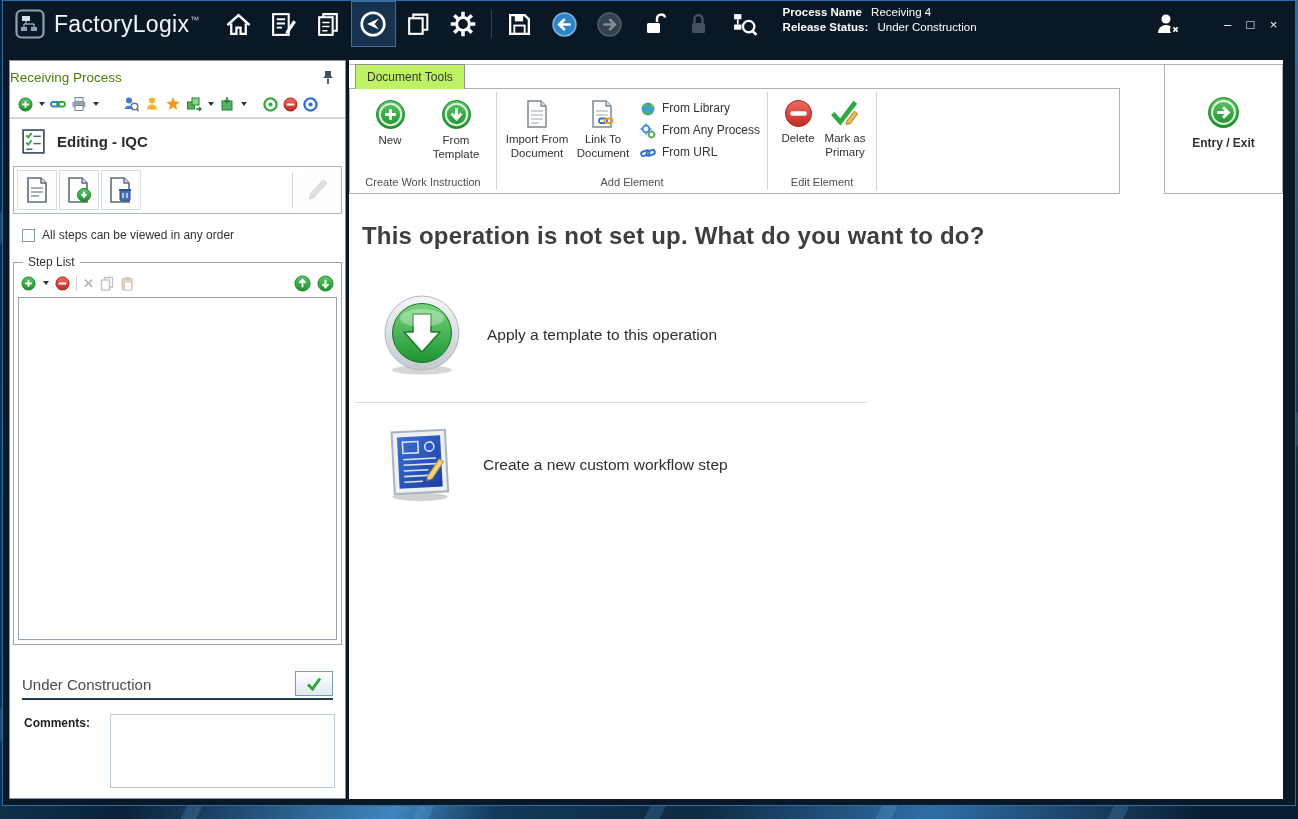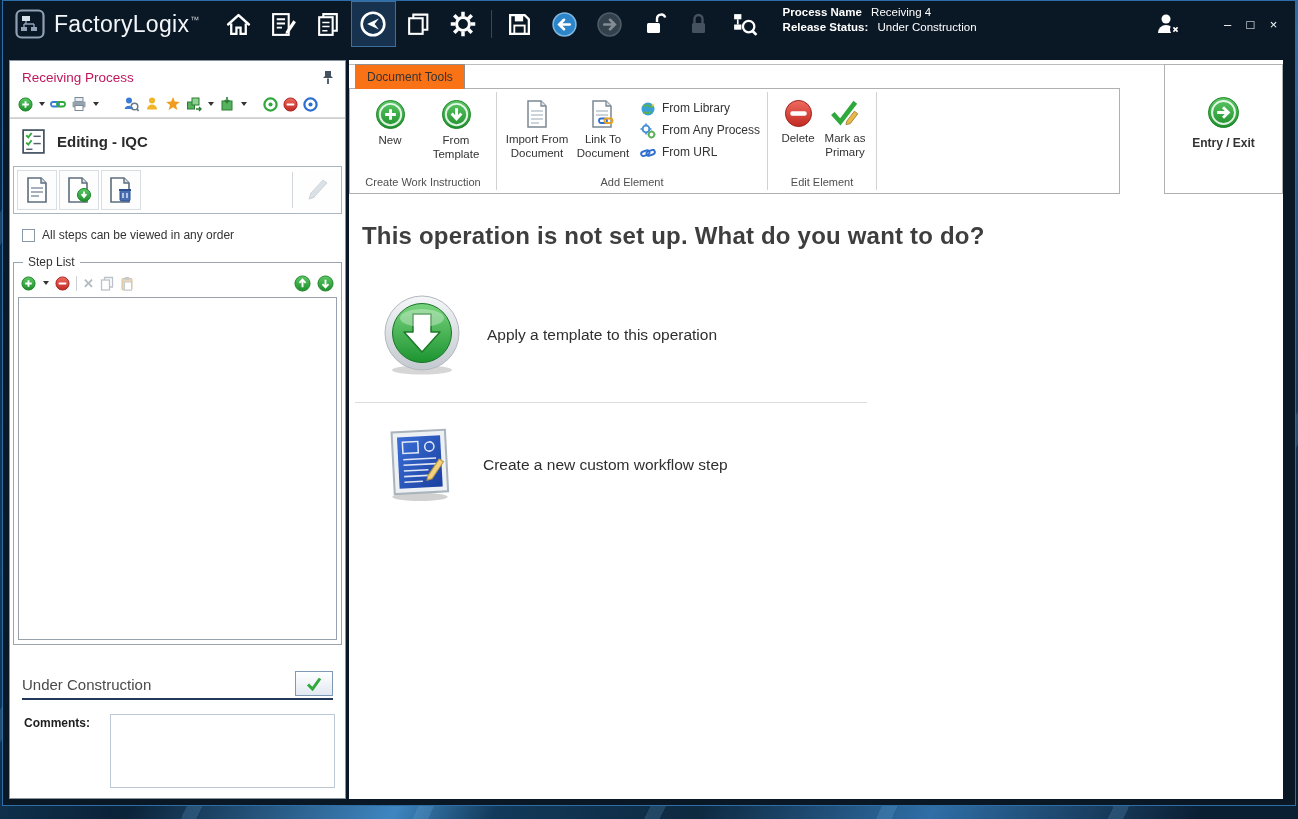--- a/index.html
+++ b/index.html
@@ -24,21 +24,21 @@
   .proc-info .b{font-weight:bold;margin-right:6px;}
   .win-zone{margin-left:auto;display:flex;align-items:center;}
   .user-btn{margin-right:34px;}
   .win-btn{width:23px;text-align:center;font-size:13px;color:#fff;cursor:default;}
 
   
   .content{position:absolute;top:46px;left:0;right:0;bottom:0;background:#0a1724;display:flex;gap:3px;padding:13px 12px 6px 6px;}
 
   
   .left-panel{width:337px;background:#fff;border:1px solid #8a949e;display:flex;flex-direction:column;font-size:12px;color:#333;}
-  .lp-header{height:30px;display:flex;align-items:center;padding:2px 10px 0 12px;font-size:13.5px;color:#be185d;}
+  .lp-header{height:30px;display:flex;align-items:center;padding:2px 10px 0 0;font-size:13.5px;color:#4d7c0f;}
   .lp-header .t{flex:1;}
   .lp-toolbar{height:26px;display:flex;align-items:center;padding:0 8px;gap:5px;}
   .sp{width:14px;}
   .caret{width:0;height:0;border-left:3px solid transparent;border-right:3px solid transparent;border-top:4px solid #333;margin-left:1px;}
   .lp-divider{height:1px;background:#d8d8d8;}
   .pf-row{height:38px;display:flex;align-items:center;gap:10px;padding:0 12px;}
   .pf-label{font-weight:bold;font-size:14px;color:#2b2b2b;flex:1;}
   .groove{height:2px;border-top:1px solid #cfcfcf;border-bottom:1px solid #fff;}
   .edit-row{height:42px;display:flex;align-items:center;gap:10px;padding:0 10px;}
   .edit-label{font-weight:bold;font-size:15px;color:#2b2b2b;}
@@ -61,21 +61,21 @@
   .status-label{font-size:15px;color:#4a4a4a;padding-bottom:3px;}
   .status-btn{width:38px;height:25px;border:1px solid #7e99b5;background:linear-gradient(#ffffff,#e2e9f2);display:flex;align-items:center;justify-content:center;}
   .comments-row{display:flex;gap:20px;padding:14px 10px 10px 14px;align-items:flex-start;justify-content:flex-end;}
   .comments-label{font-weight:bold;font-size:12px;color:#1e1e1e;padding-top:2px;white-space:nowrap;}
   textarea.comments{flex:1;height:74px;border:1px solid #bcc8d4;resize:none;outline:none;font-family:"Liberation Sans",sans-serif;font-size:12px;padding:3px;}
 
   
   .main-panel{flex:1;background:#fff;position:relative;overflow:hidden;}
   .ribbon-area{position:relative;height:134px;}
   .top-line{position:absolute;top:4px;left:0;right:0;height:1px;background:#bcbcbc;}
-  .doc-tab{position:absolute;left:6px;top:4px;height:25px;padding:0 11px;background:#f97316;border:1px solid #8f8f8f;border-bottom:none;font-size:12px;color:#333;display:flex;align-items:center;z-index:2;}
+  .doc-tab{position:absolute;left:6px;top:4px;height:25px;padding:0 11px;background:#bef264;border:1px solid #8f8f8f;border-bottom:none;font-size:12px;color:#333;display:flex;align-items:center;z-index:2;}
   .ribbon-box{position:absolute;left:0;top:28px;width:771px;bottom:0;border:1px solid #b0b0b0;background:#fff;display:flex;}
   .rgroup{display:flex;flex-direction:column;padding:2px 2px 1px;}
   .ritems{flex:1;display:flex;align-items:flex-start;padding:8px 5px 0;}
   .rbtn{display:flex;flex-direction:column;align-items:center;width:66px;gap:4px;font-size:11.5px;color:#333;text-align:center;line-height:1.18;cursor:default;}
   .rbtn.w46{width:48px;}
   .rbtn.w44{width:46px;}
   .rgroup-label{text-align:center;font-size:11px;color:#4f4f4f;padding:2px 6px 4px;white-space:nowrap;}
   .rsep{width:1px;background:#d2d2d2;margin:3px 0;}
   .rsmall-col{display:flex;flex-direction:column;padding-top:2px;margin-left:4px;}
   .rsmall{display:flex;align-items:flex-start;gap:6px;font-size:12px;color:#333;height:22px;white-space:nowrap;cursor:default;}

